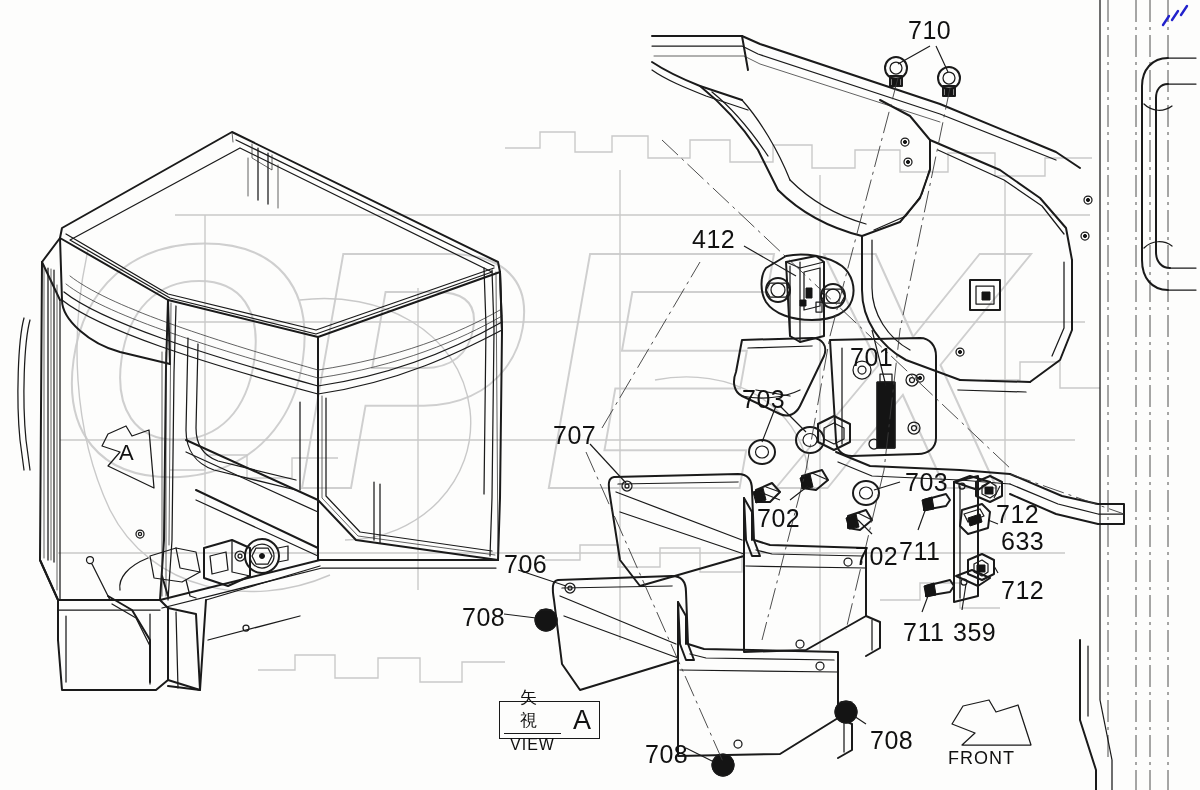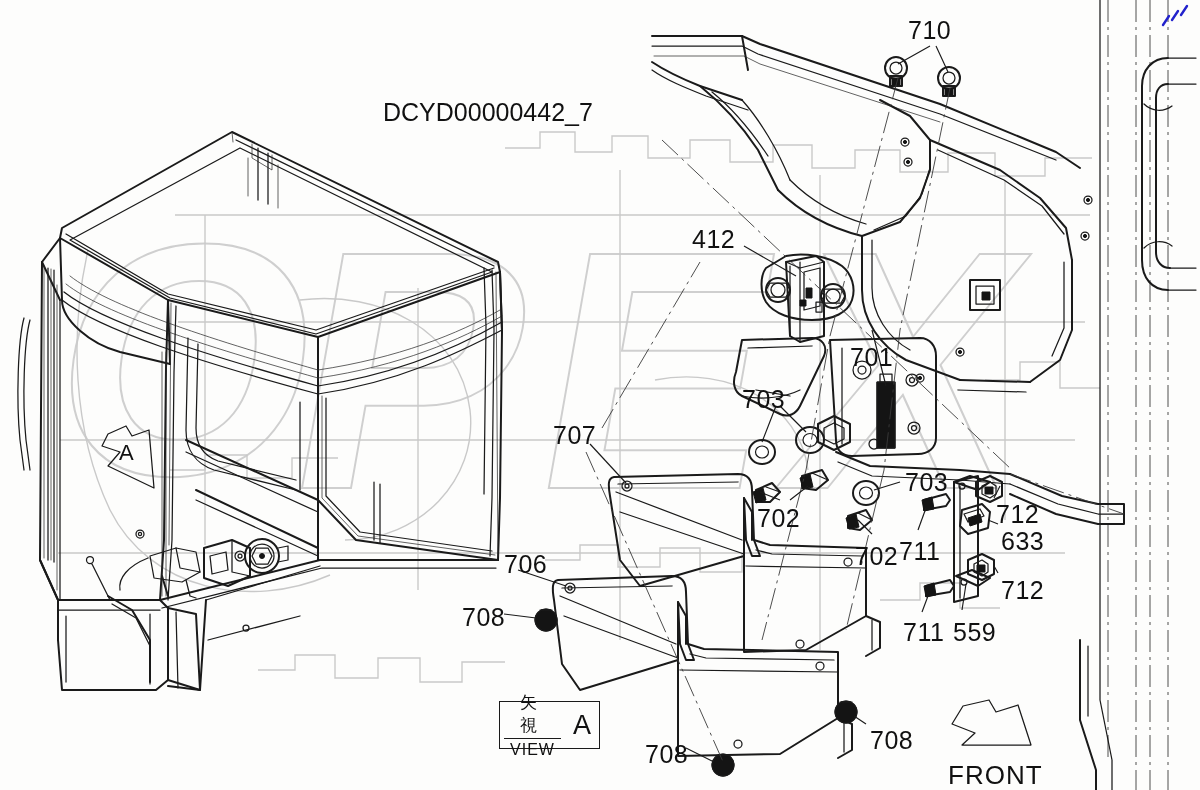--- a/index.html
+++ b/index.html
@@ -36,25 +36,24 @@
   .title-text {
     position: absolute;
     font-family: "Liberation Sans", sans-serif;
     font-size: 25px;
     color: #111111;
     white-space: nowrap;
   }
   .front-label {
     position: absolute;
     font-family: "Liberation Sans", sans-serif;
-    font-size: 26px;
+    font-size: 18px;
     color: #111111;
     letter-spacing: 1px;
     white-space: nowrap;
-    margin-top: 12px;
   }
   .view-box {
     position: absolute;
     border: 1.6px solid #1a1a1a;
     background: #fdfdfc;
     box-sizing: border-box;
     display: flex;
     align-items: stretch;
   }
   .view-box-left {
@@ -535,44 +534,43 @@
       <path class="s" d="M963 706 L989 700 L996 712 L1018 705 L1031 745 L962 745 L975 733 L952 724 Z"></path>
     </g>
 
     <g stroke="#2222cc" stroke-width="2.4" fill="none" stroke-linecap="round">
       <path d="M1163 25 L1169 16"></path>
       <path d="M1172 20 L1178 11"></path>
       <path d="M1181 15 L1187 6"></path>
     </g>
   </svg>
 
-  <div class="title-text" style="left:383px; top:98px;">DCYD00000442_7</div>
 
   <div class="callout" style="left:908px;  top:16px;">710</div>
   <div class="callout" style="left:692px;  top:225px;">412</div>
   <div class="callout" style="left:850px;  top:307px;margin-top:36px;">701</div>
   <div class="callout" style="left:742px;  top:385px;">703</div>
   <div class="callout" style="left:553px;  top:421px;text-align:center;">707</div>
   <div class="callout" style="left:905px;  top:468px;">703</div>
   <div class="callout" style="left:757px;  top:504px;">702</div>
   <div class="callout" style="left:996px;  top:500px;">712</div>
   <div class="callout" style="left:1001px; top:527px;">633</div>
   <div class="callout" style="left:855px;  top:542px;">702</div>
   <div class="callout" style="left:899px;  top:537px;">711</div>
   <div class="callout" style="left:504px;  top:550px;">706</div>
   <div class="callout" style="left:1001px; top:576px;">712</div>
   <div class="callout" style="left:462px;  top:603px;">708</div>
   <div class="callout" style="left:903px;  top:618px;">711</div>
-  <div class="callout" style="left:953px;  top:618px;">559</div>
+  <div class="callout" style="left:953px;  top:618px;">359</div>
   <div class="callout" style="left:645px; top:740px;">708</div>
   <div class="callout" style="left:870px;  top:726px;">708</div>
 
   <div class="arrowA-letter" style="left:119px; top:440px;">A</div>
 
-  <div class="view-box" style="left:499px; top:701px; width:101px; height:48px;justify-content:center;">
+  <div class="view-box" style="left:499px; top:701px; width:101px; height:38px;justify-content:center;">
     <div class="view-box-left">
       <div class="view-jp">矢 視</div>
       <div class="view-en">VIEW</div>
     </div>
     <div class="view-letter">A</div>
   </div>
 
   <div class="front-label" style="left:948px; top:748px;">FRONT</div>
 
 </div>

